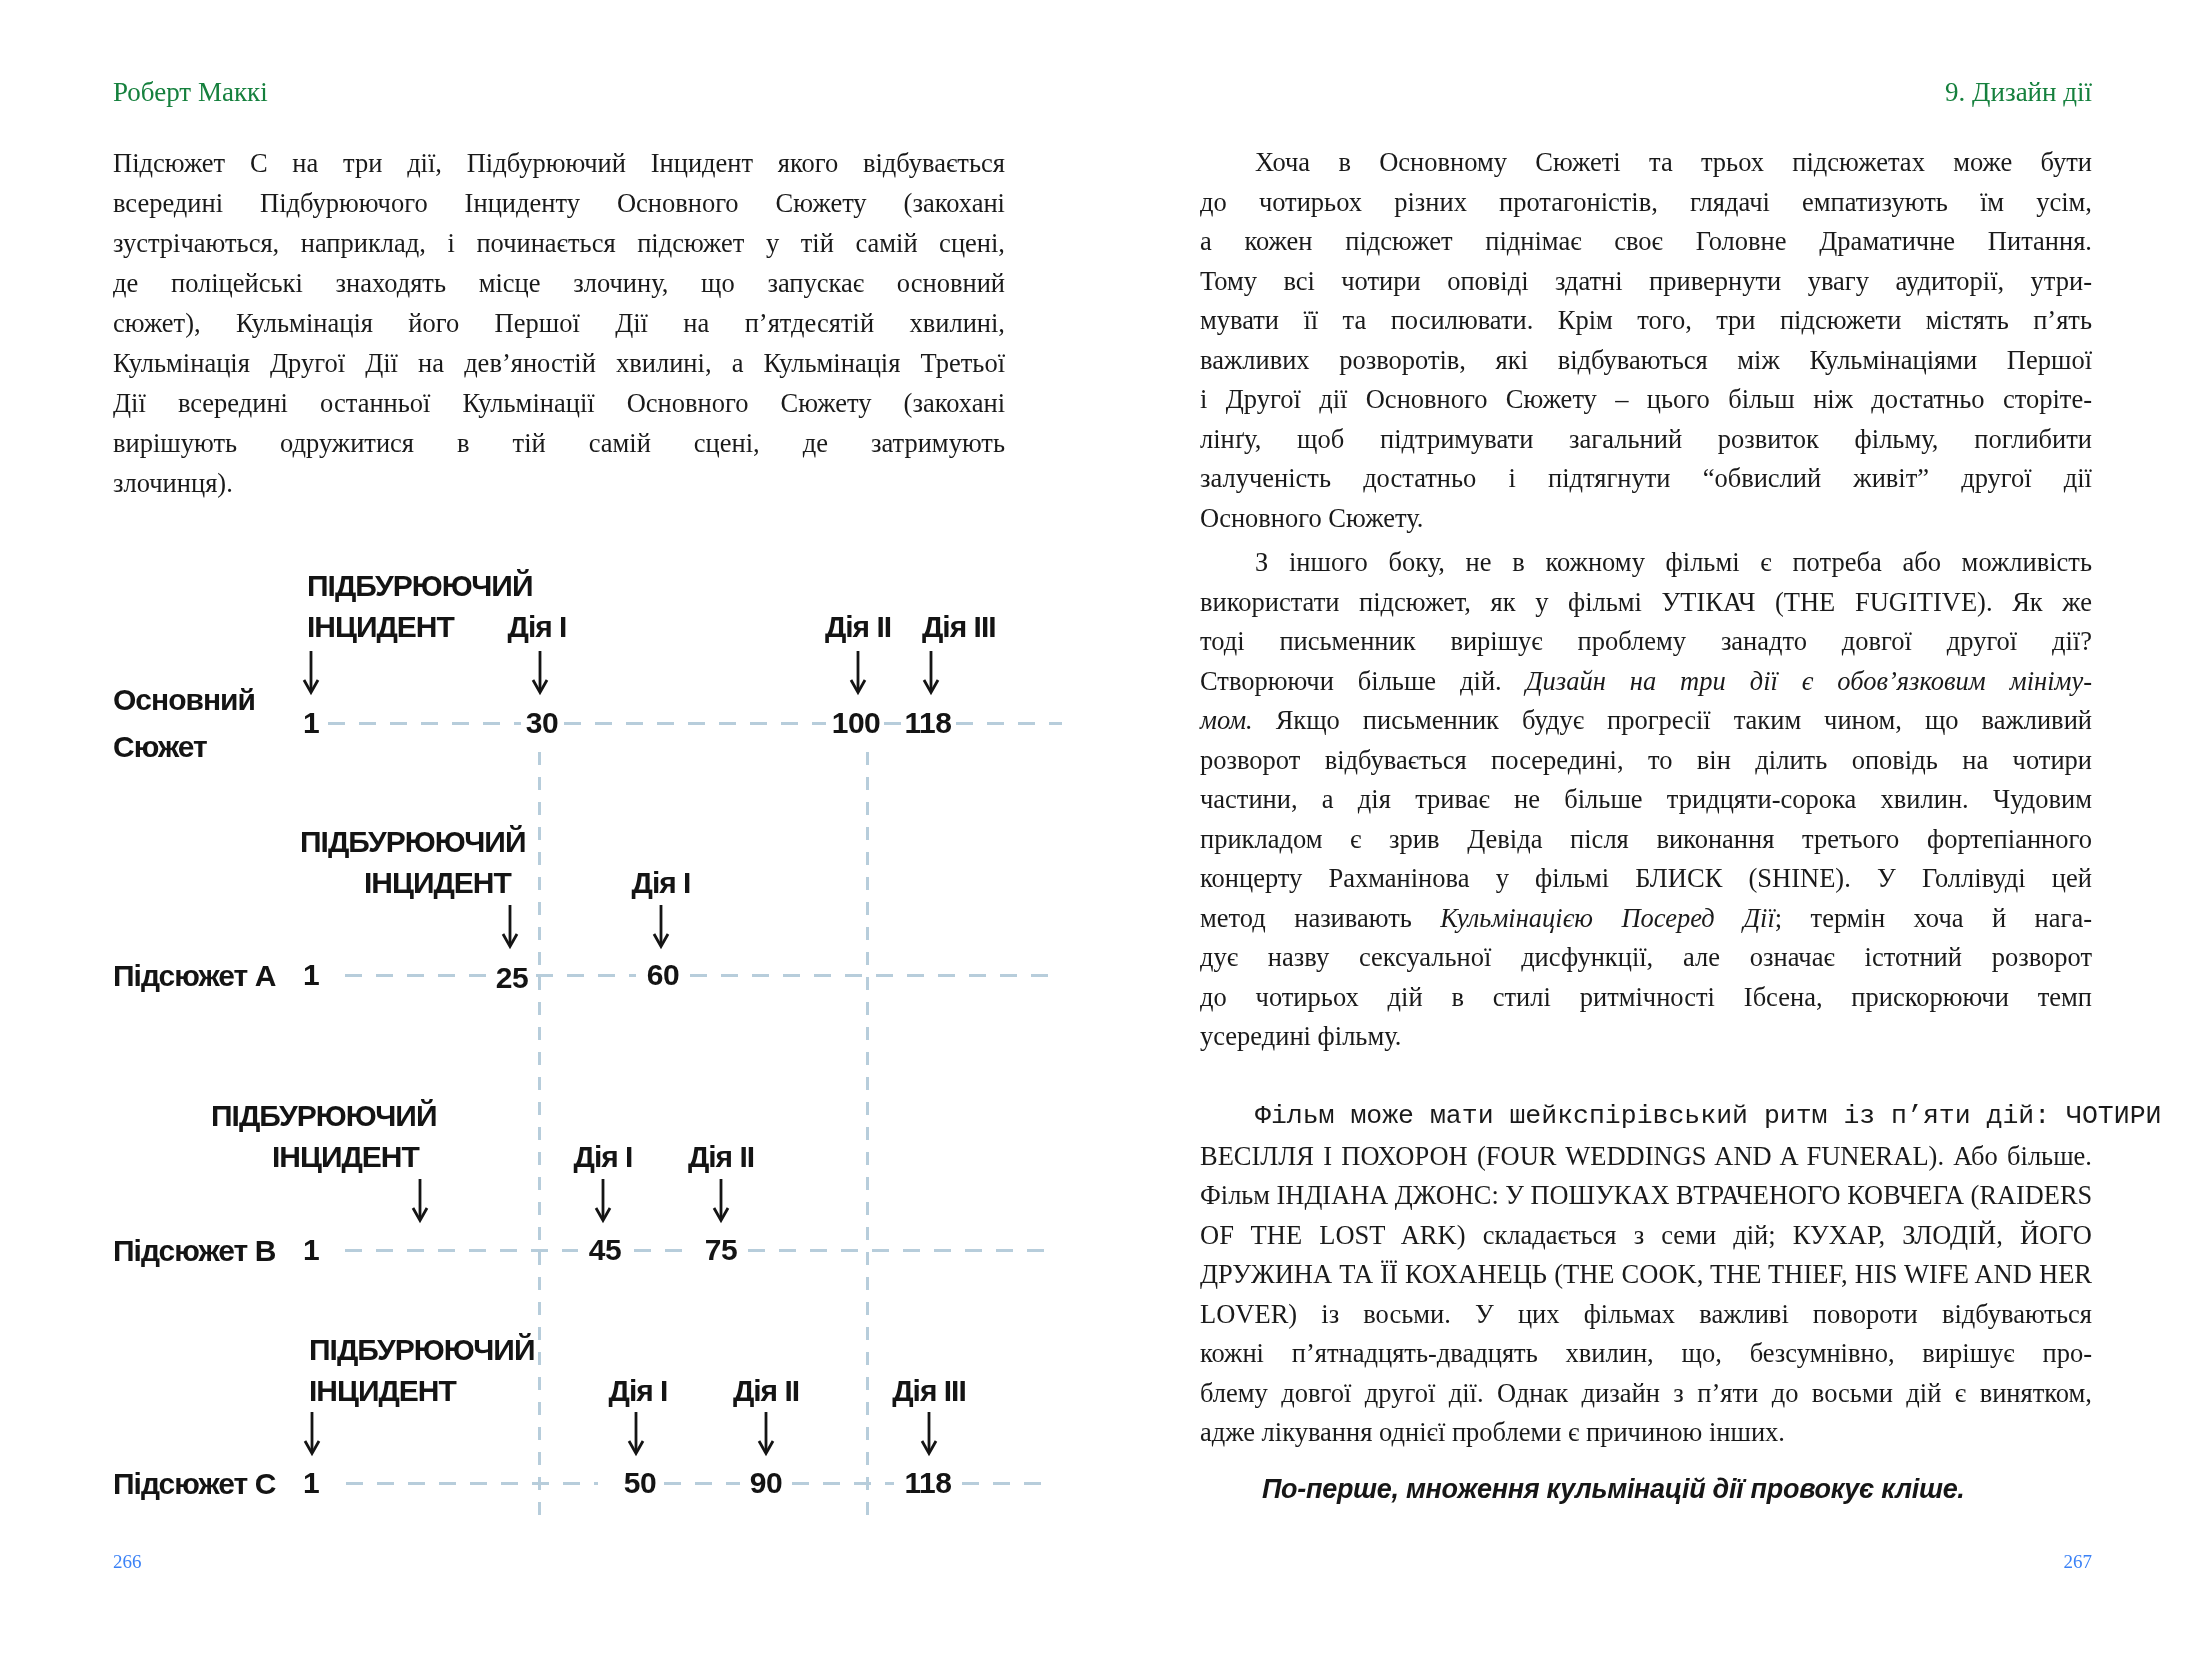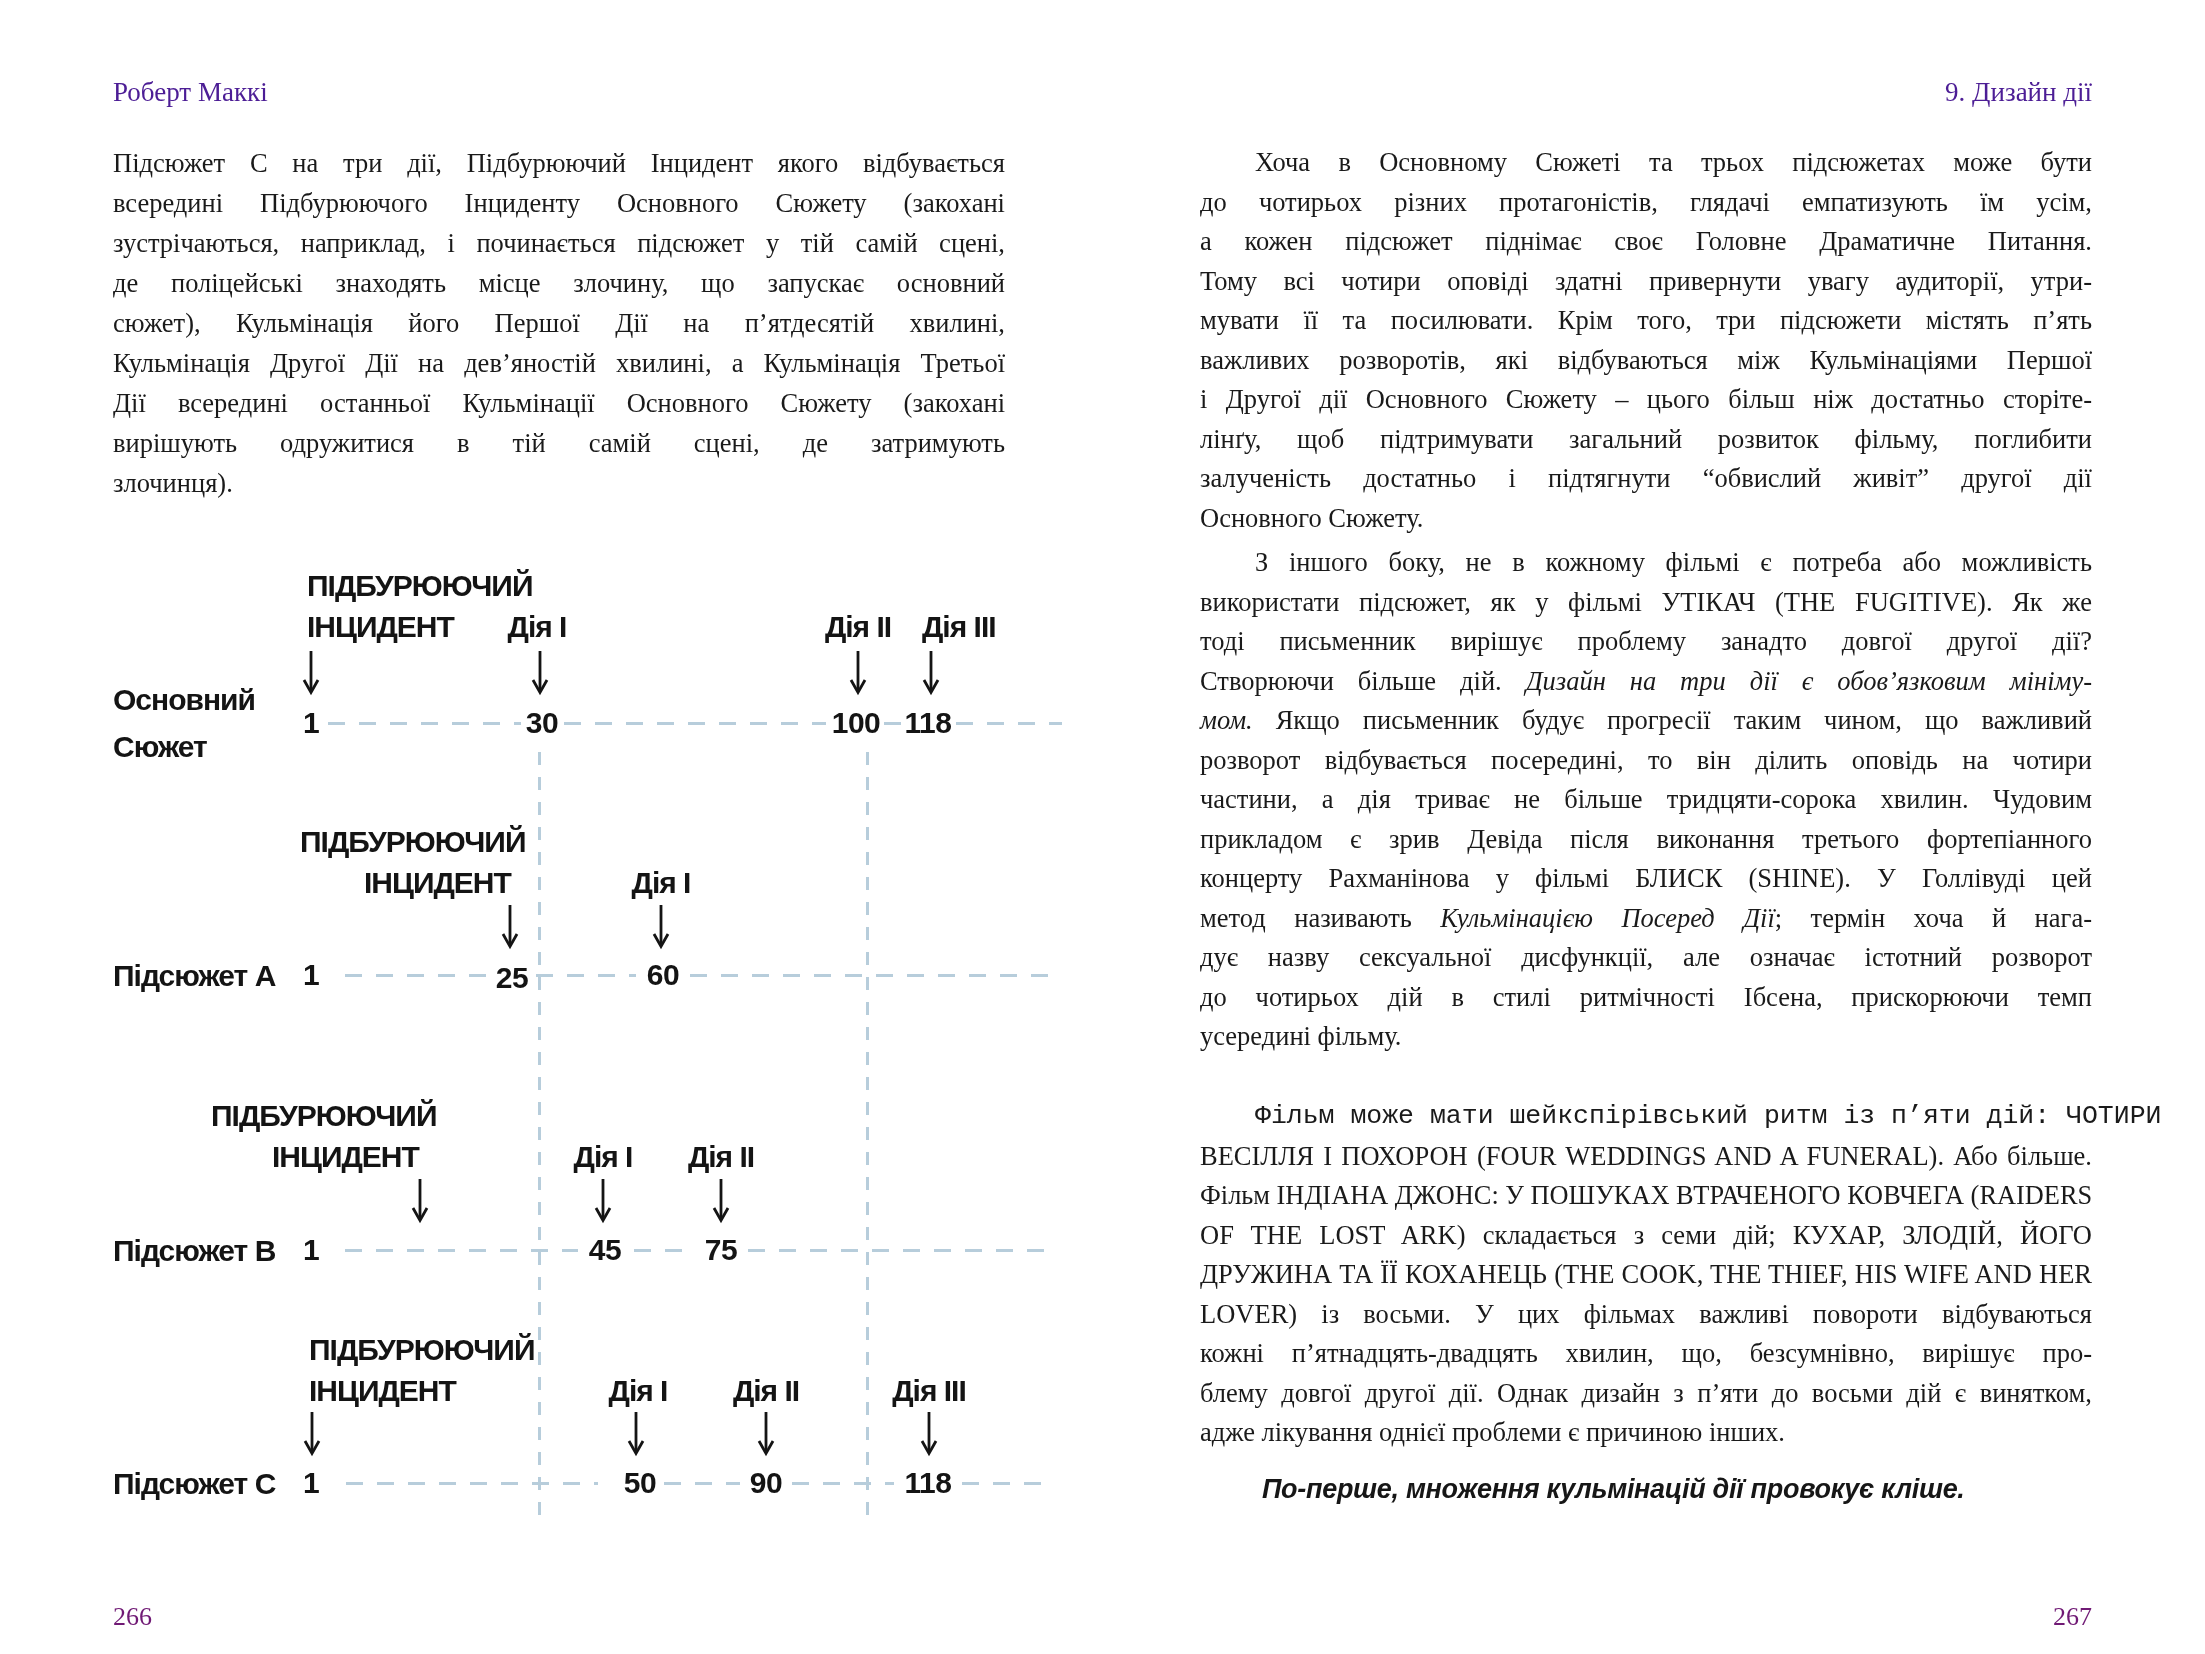--- a/index.html
+++ b/index.html
@@ -2,24 +2,24 @@
 <html><head>
 <meta charset="utf-8">
 <style>
   html,body{margin:0;padding:0}
   body{
     width:2205px;height:1654px;position:relative;overflow:hidden;
     background:#ffffff;color:#1a1a1a;
     font-family:"Liberation Serif",serif;
     -webkit-font-smoothing:antialiased;
   }
-  .running-head{position:absolute;top:76px;font-size:27px;line-height:32px;color:#4c1d95}
+  .running-head{position:absolute;top:76px;font-size:27px;line-height:32px;color:#15803d}
   #head-left{left:113px}
   #head-right{left:1200px;width:892px;text-align:right}
-  .folio{position:absolute;top:1602px;font-size:26px;color:#701a75}
+  .folio{position:absolute;top:1551px;font-size:19px;color:#3b82f6}
   #folio-left{left:113px}
   #folio-right{left:1200px;width:892px;text-align:right}
 
   .textblock{position:absolute;width:892px}
   .line{
     white-space:nowrap;
     text-align:justify;text-align-last:justify;
     font-size:26.5px;height:40px;line-height:40px;
   }
   .r .line{height:39.5px;line-height:39.5px}

